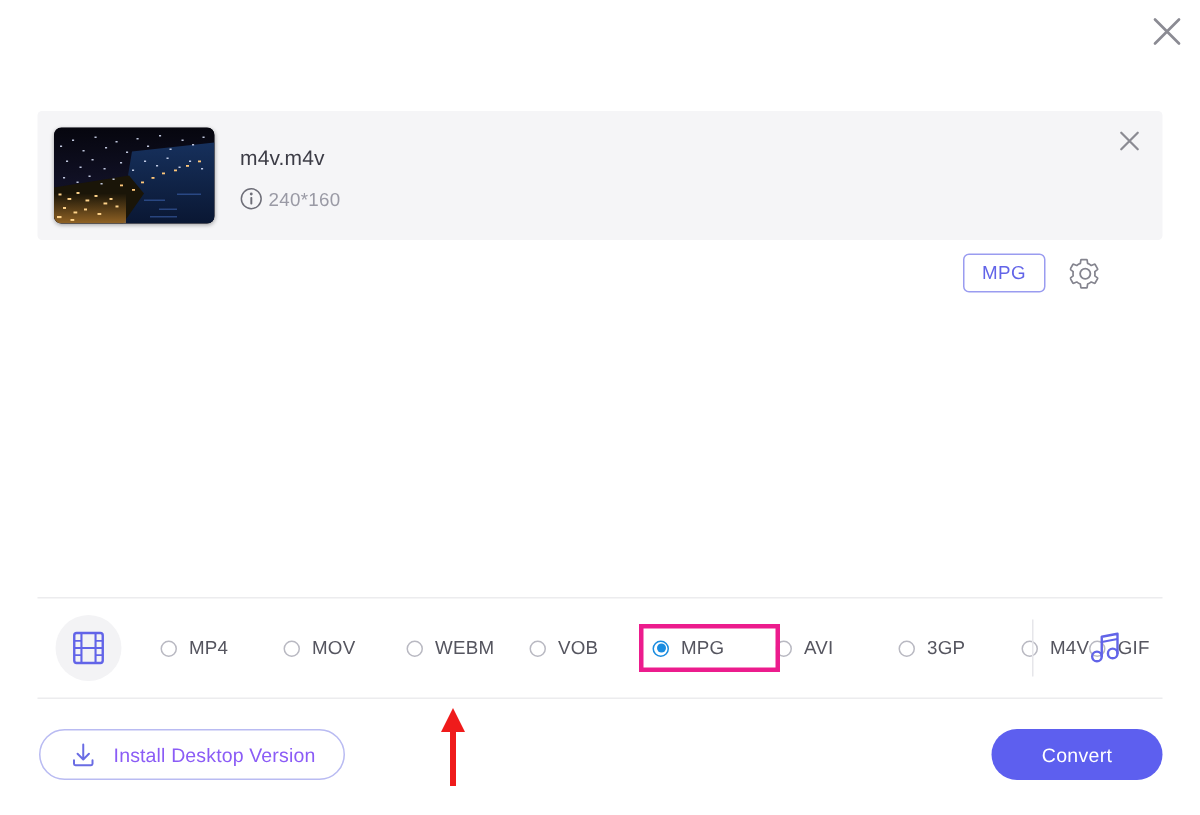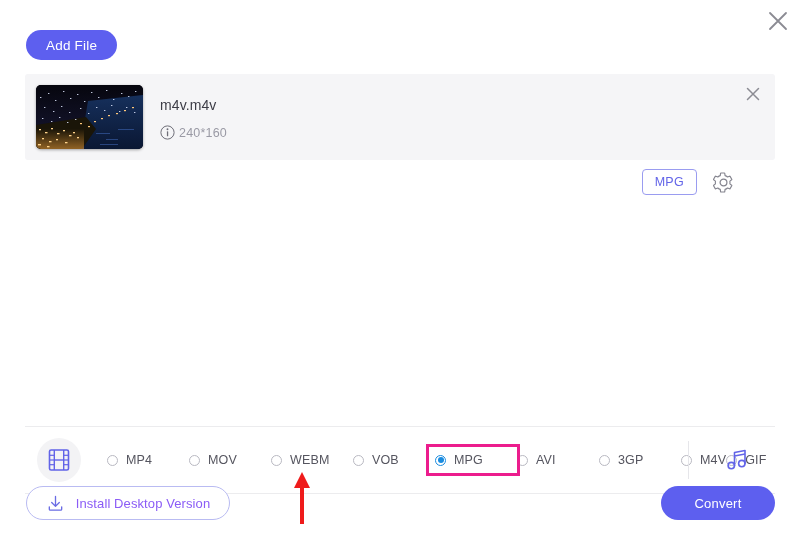--- a/index.html
+++ b/index.html
@@ -148,21 +148,20 @@
   .format-panel {
     position: absolute;
     left: 25px;
     top: 398px;
     width: 750px;
     height: 68px;
     border-top: 1px solid #ececee;
     border-bottom: 1px solid #ececee;
     display: flex;
     align-items: center;
-    margin-top: 28px;
   }
   .film-circle {
     position: absolute;
     left: 12px;
     top: 50%;
     transform: translateY(-50%);
     width: 44px;
     height: 44px;
     border-radius: 50%;
     background: #f3f3f5;
@@ -308,21 +307,20 @@
 <body>
 
 <div id="app">
 
   <div class="top-close">
     <svg width="22" height="22" viewBox="0 0 22 22">
       <path d="M3 3 L19 19 M19 3 L3 19" stroke="#8b8b93" stroke-width="1.8" fill="none" stroke-linecap="round"></path>
     </svg>
   </div>
 
-  <button class="add-file-btn">Add File</button>
 
   <div class="file-card">
 
     <div class="thumb">
       <svg viewBox="0 0 107 64" preserveAspectRatio="none">
         <defs>
           <linearGradient id="skyG" x1="0" y1="0" x2="0" y2="1">
             <stop offset="0%" stop-color="#06060e"></stop>
             <stop offset="55%" stop-color="#101024"></stop>
             <stop offset="100%" stop-color="#15152c"></stop>

